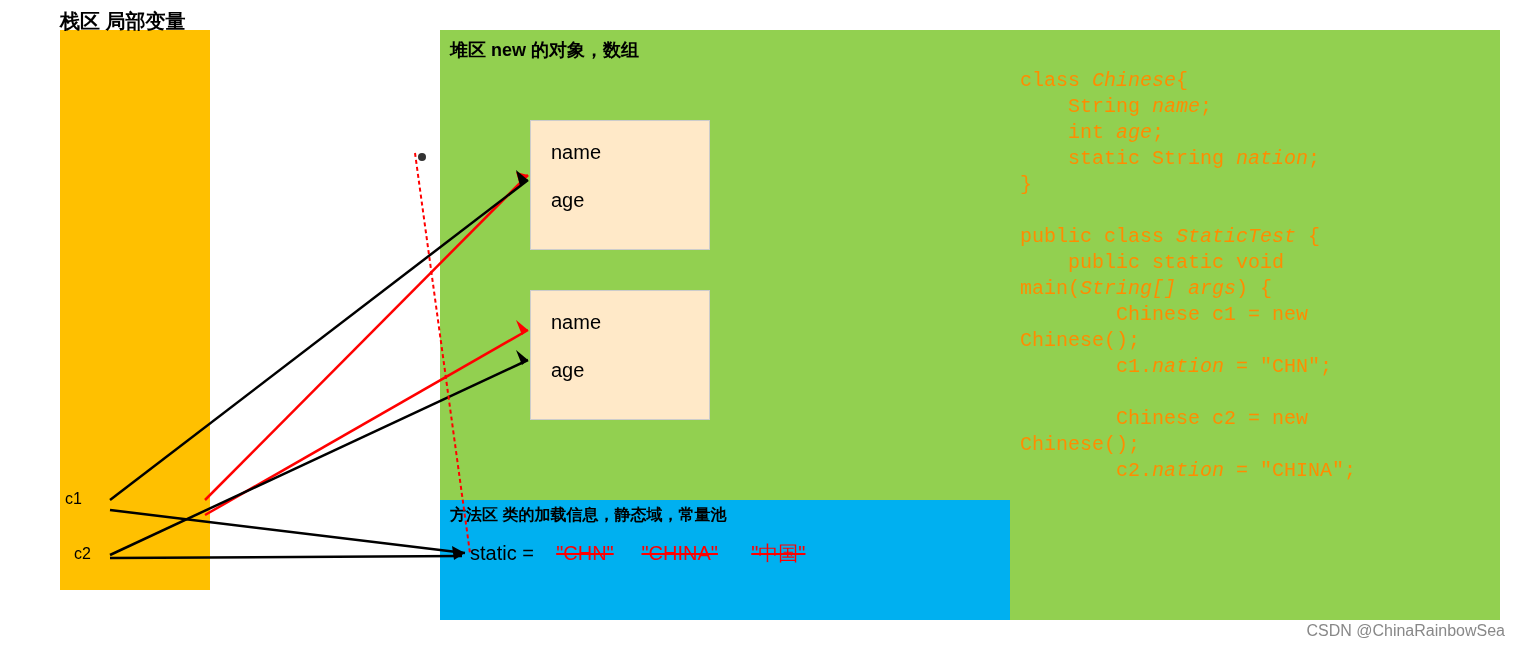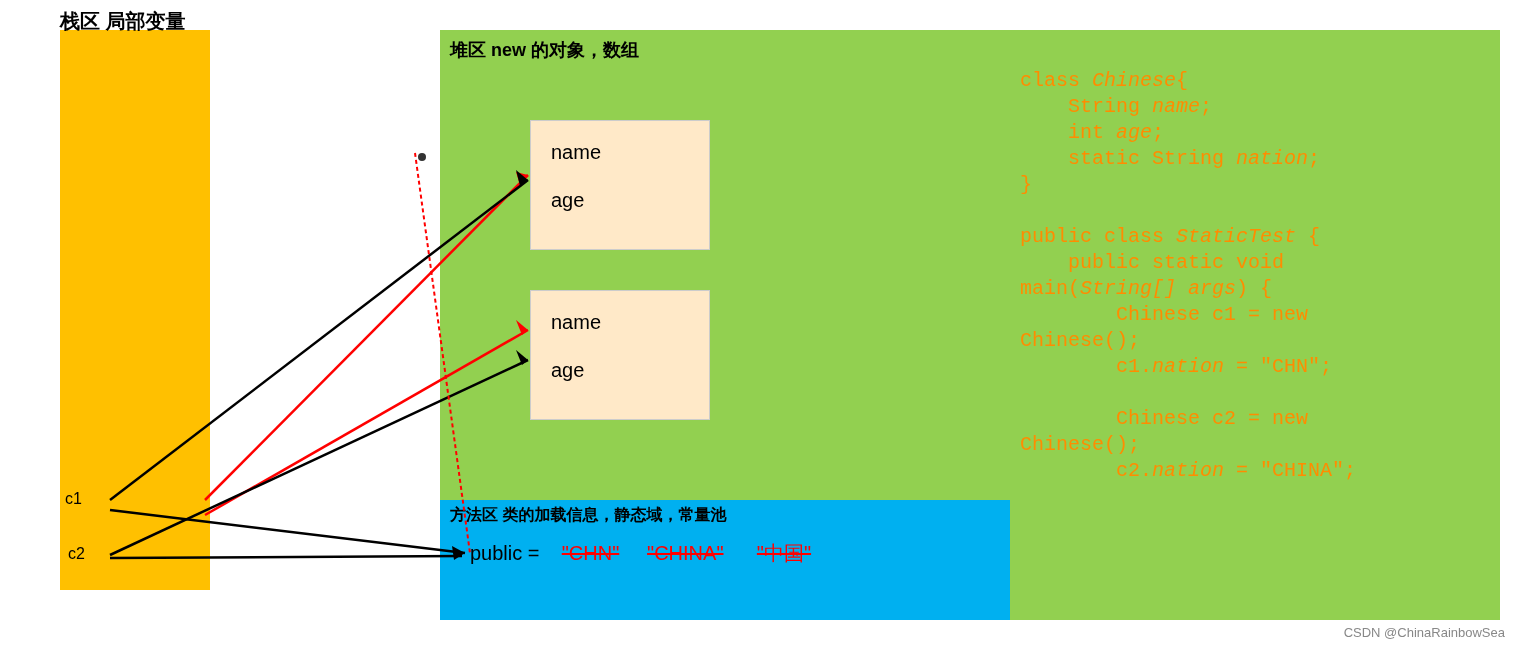--- a/index.html
+++ b/index.html
@@ -39,21 +39,21 @@
       top: 490px;
       font-size: 16px;
       color: #000;
       font-family: sans-serif;
       text-align: right;
     }
 
     
     .c2-label {
       position: absolute;
-      left: 68px;
+      left: 74px;
       top: 545px;
       font-size: 16px;
       color: #000;
       font-family: sans-serif;
     }
 
     
     .heap-area {
       position: absolute;
       left: 440px;
@@ -176,21 +176,21 @@
       width: 1525px;
       height: 650px;
       pointer-events: none;
     }
 
     
     .watermark {
       position: absolute;
       right: 20px;
       bottom: 10px;
-      font-size: 13px;
+      font-size: 16px;
       color: #888;
       font-family: sans-serif;
     }
   </style>
 </head>
 <body>
 
 <div class="stack-area"></div>
 <div class="stack-label">栈区 局部变量</div>
 
@@ -209,21 +209,21 @@
   <div class="object-box-text">name</div>
   <div class="object-box-text">age</div>
 </div>
 
 <div class="dot"></div>
 
 <div class="method-area"></div>
 <div class="method-label">方法区 类的加载信息，静态域，常量池</div>
 
 <div class="nation-text">
-  <span>public =</span>
+  <span>static =</span>
   &nbsp;&nbsp;
   <span class="nation-strikethrough">"CHN"</span>
   &nbsp;&nbsp;&nbsp;
   <span class="nation-strikethrough">"CHINA"</span>
   &nbsp;&nbsp;&nbsp;&nbsp;
   <span class="nation-strikethrough">"中国"</span>
 </div>
 
 <div class="code-area"></div>
 

